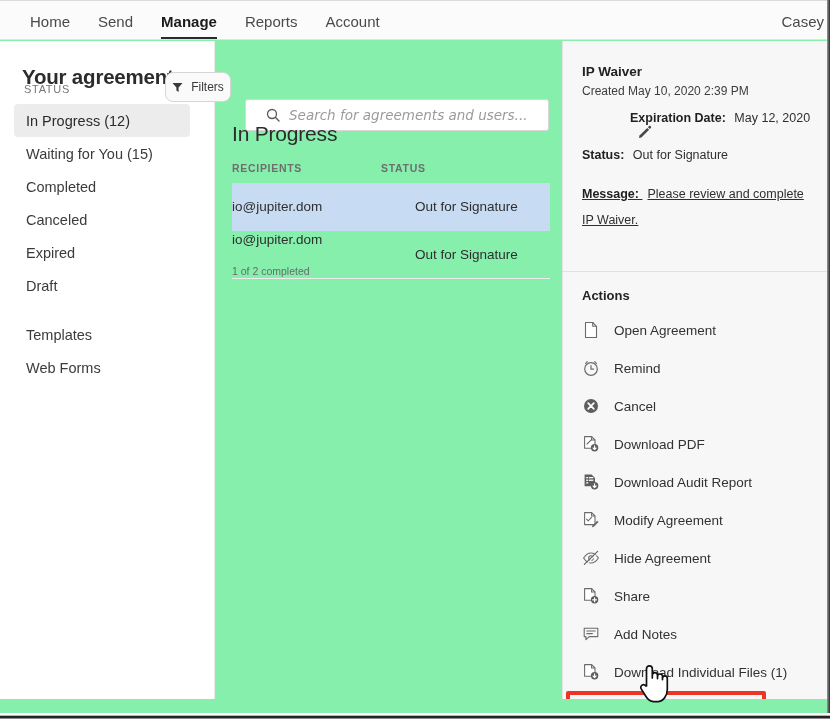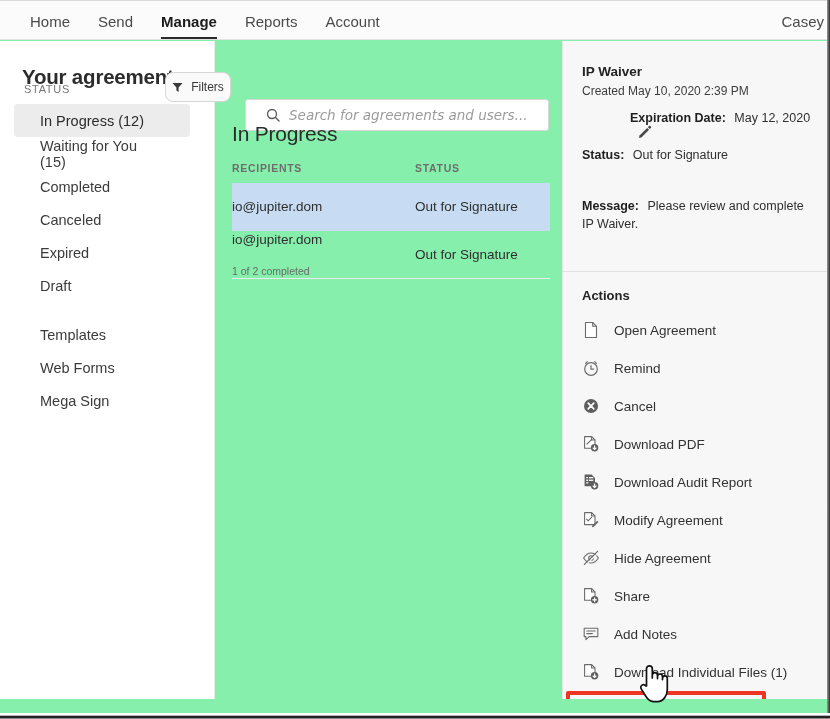--- a/index.html
+++ b/index.html
@@ -54,21 +54,21 @@
     border-right: 1px solid #eaeaea;
   }
   .status-label {
     position: absolute; left: 24px; top: 83px;
     font-size: 11px; letter-spacing: .7px; color: #777;
     text-transform: uppercase;
   }
   .statuslist { position: absolute; left: 14px; top: 104px; width: 176px; }
   .statusitem {
     height: 33px; display: flex; align-items: center;
-    padding: 0 26px; font-size: 14.5px; color: #3b3b3b;
+    padding: 0 12px; font-size: 14.5px; color: #3b3b3b;
     border-radius: 4px; cursor: pointer;
   }
   .statusitem.selected { background: #ececec; color: #2b2b2b; }
   .statuslist .spacer { height: 16px; }
 
   
   .page-title {
     position: absolute; left: 22px; top: 65px;
     font-size: 20.5px; font-weight: 600; color: #2c2c2c;
     letter-spacing: -.2px;
@@ -98,21 +98,21 @@
   .listwrap { position: absolute; left: 232px; top: 122px; width: 318px; }
   .list-title {
     font-size: 21px; color: #2c2c2c; font-weight: 400; letter-spacing: -.2px;
     margin-bottom: 16px;
   }
   .list-head {
     display: flex; font-size: 10.5px; letter-spacing: .7px;
     color: #6e6e6e; text-transform: uppercase; font-weight: 600;
     padding-bottom: 9px;
   }
-  .col-recip { width: 183px; }
+  .col-recip { width: 149px; }
   .col-status { flex: 1; }
   .row {
     display: flex; align-items: center;
     min-height: 48px; cursor: pointer;
     border-bottom: 1px solid #ececec;
   }
   .row.selected { background: #c7dcf2; border-bottom-color: #c7dcf2; }
   .row .recip { width: 183px; font-size: 13.5px; color: #2e2e2e; }
   .row .sub { font-size: 10.5px; color: #6a6a6a; margin-top: 18px; }
   .row .stat { flex: 1; font-size: 13.5px; color: #2e2e2e; }
@@ -245,23 +245,20 @@
     <div class="statusitem">
         <span>Draft</span>
       </div>
     <div class="spacer"></div>
     <div class="statusitem">
         <span>Templates</span>
       </div>
     <div class="statusitem">
         <span>Web Forms</span>
       </div>
-    <div class="statusitem">
-        <span>Mega Sign</span>
-      </div>
   </div>
 
   <div class="listwrap">
     <div class="list-title">In Progress</div>
     <div class="list-head">
       <div class="col-recip">RECIPIENTS</div>
       <div class="col-status">STATUS</div>
     </div>
 
     <div class="row selected">
@@ -292,21 +289,21 @@
         <path d="M1.5 10.6 L9.2 2.9 L11.1 4.8 L3.4 12.5 L1 13 Z" fill="#4a4a4a"></path>
         <path d="M9.9 2.2 L11.0 1.1 C11.4 0.7 12.0 0.7 12.4 1.1 L12.9 1.6 C13.3 2.0 13.3 2.6 12.9 3.0 L11.8 4.1 Z" fill="#4a4a4a"></path>
       </svg>
     </div>
 
     <div class="meta-row" style="top:107px;">
       <b>Status:</b>
       <span style="margin-left:5px;">Out for Signature</span>
     </div>
 
-    <div class="meta-row" style="top:156px; line-height:18px;">
+    <div class="meta-row" style="top:140px; line-height:26px;text-decoration:underline;">
       <b>Message:</b>
       <span style="margin-left:5px;">Please review and complete IP Waiver.</span>
     </div>
 
     <div class="divider"></div>
     <div class="actions-title">Actions</div>
 
     <div class="actionlist">
 
       <div class="action">

